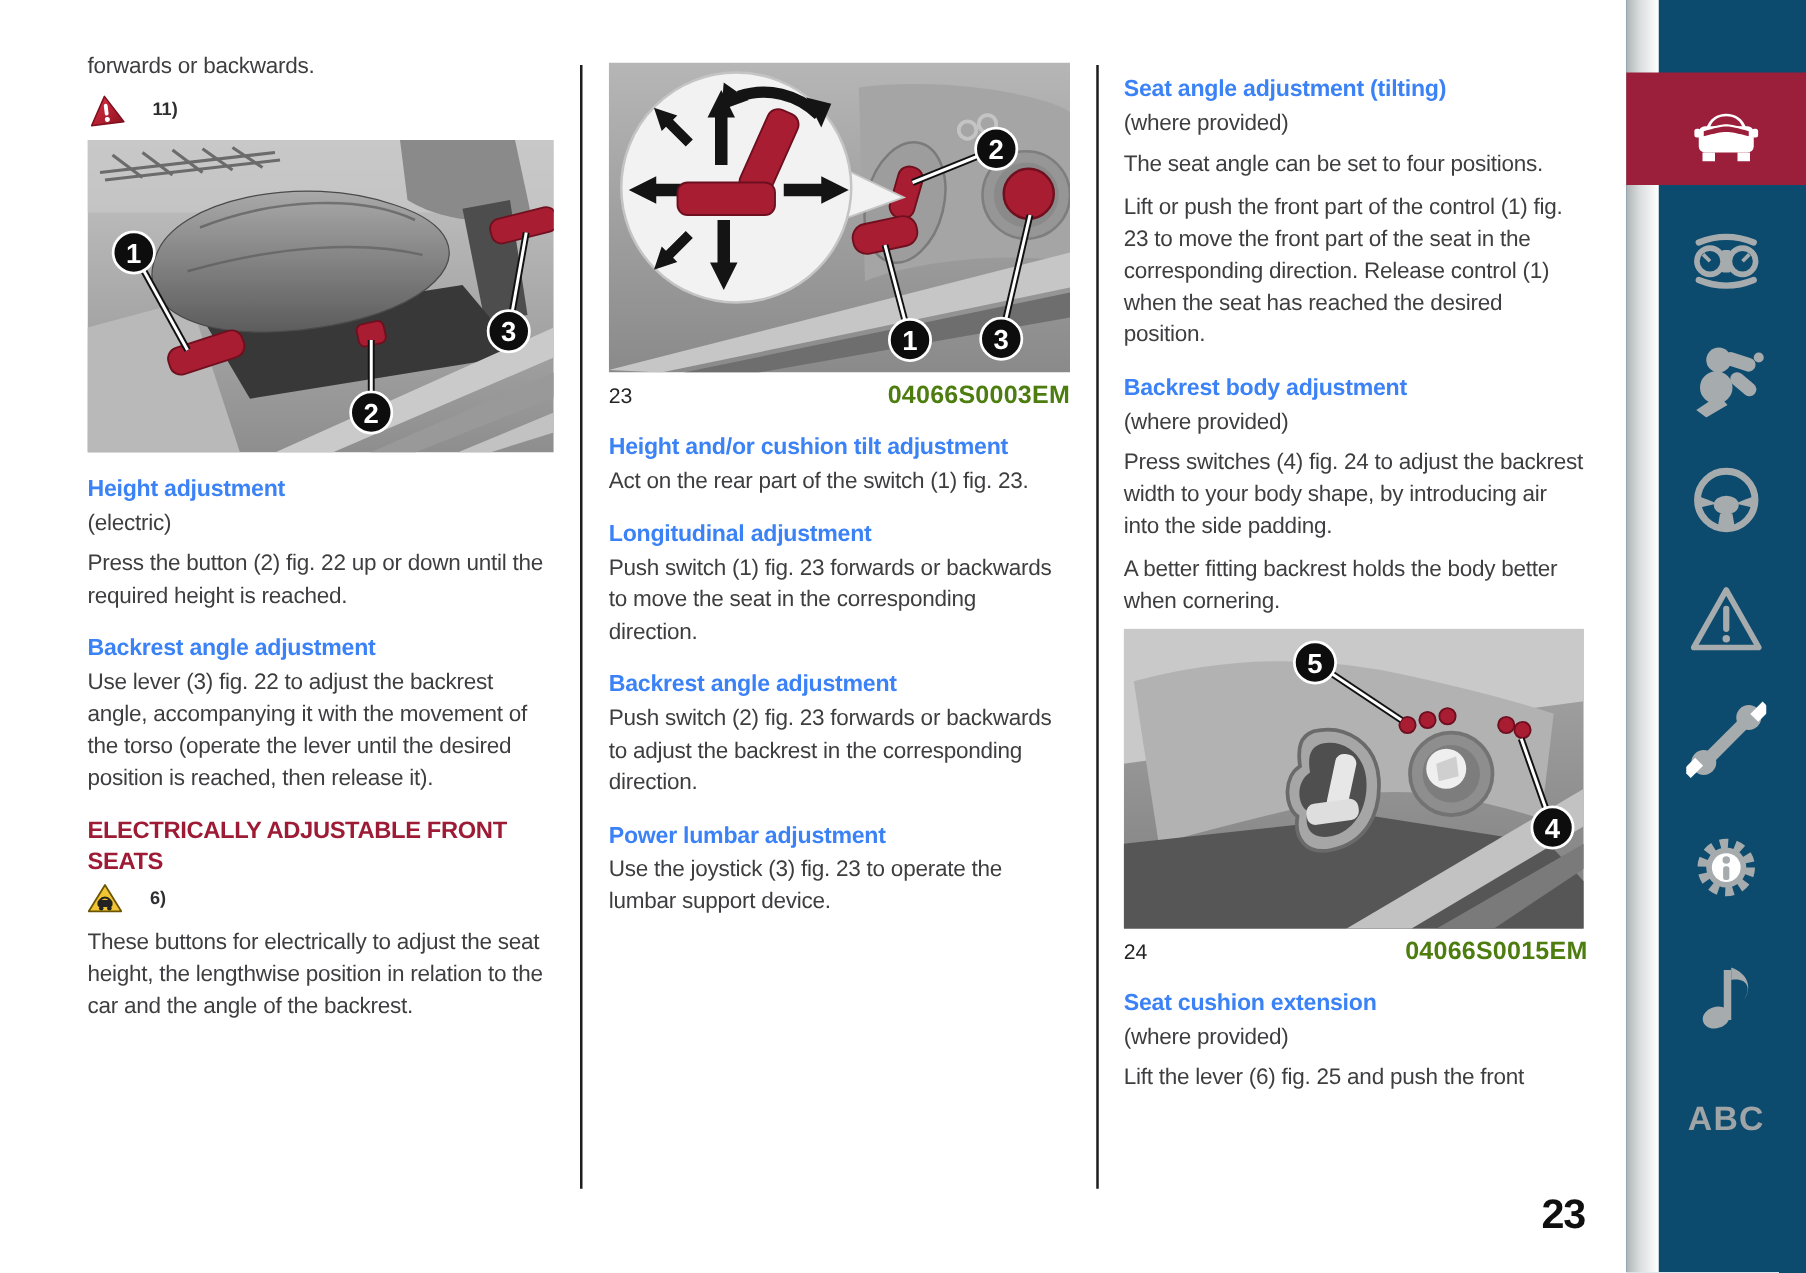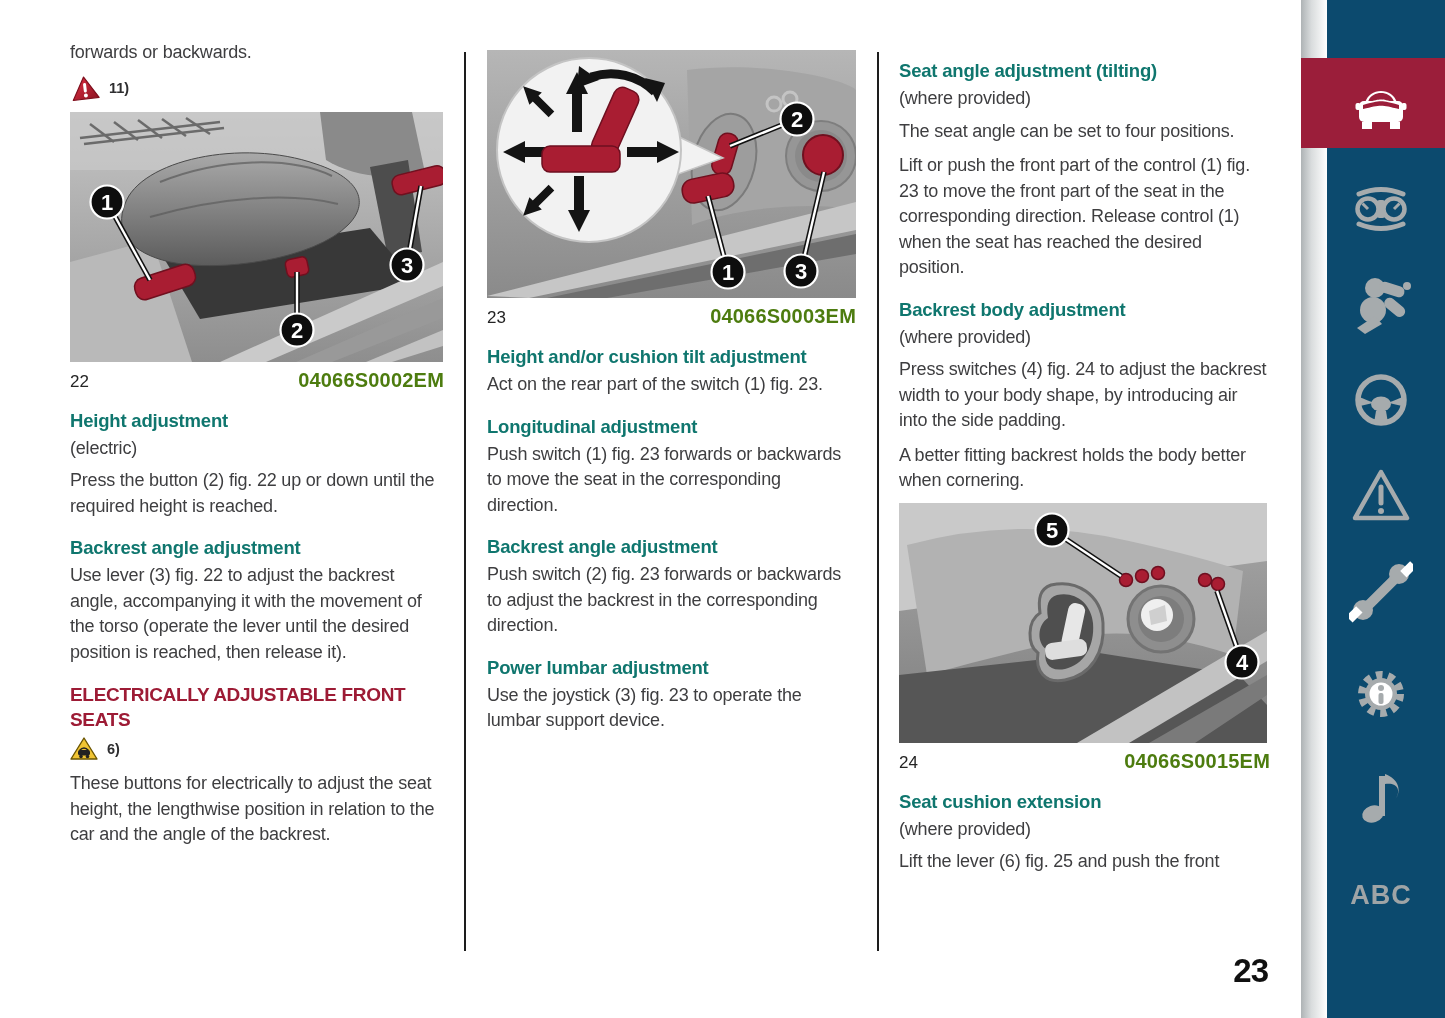--- a/index.html
+++ b/index.html
@@ -6,23 +6,23 @@
   .page{position:relative;width:1445px;height:1018px;background:#fff;overflow:hidden;
         font-family:"Liberation Sans",sans-serif;}
   .divider{position:absolute;top:52px;height:899px;width:1.5px;background:#1d1d1d;}
   .div-a{left:464px;} .div-b{left:877px;}
   .col{position:absolute;color:#3e3e40;}
   .c1{left:70px;top:40px;width:374px;}
   .c2{left:487px;top:50px;width:369px;}
   .c3{left:899px;top:42px;width:371px;}
   p.body{font-size:18px;line-height:25.5px;letter-spacing:-0.2px;margin:0 0 9px;color:#3e3e40;}
   p.sub{margin:0 0 7px;}
-  h3.hd{font-size:18.5px;line-height:24px;color:#0f766e;margin:17px 0 3px;letter-spacing:-0.2px;font-weight:bold;}
+  h3.hd{font-size:18.5px;line-height:24px;color:#3b82f6;margin:17px 0 3px;letter-spacing:-0.2px;font-weight:bold;}
   h2.hd2{font-size:19px;line-height:25px;color:#9d1b35;margin:17px 0 4px;font-weight:bold;letter-spacing:-0.3px;}
-  .warnrow{display:flex;align-items:center;gap:9px;margin:4px 0 10px;}
+  .warnrow{display:flex;align-items:center;gap:22px;margin:4px 0 10px;}
   .warnlabel{font-size:14.5px;font-weight:bold;color:#2e2e30;}
   figure{margin:0;}
   figure svg{display:block;}
   .figcap{display:flex;justify-content:space-between;align-items:baseline;margin:7px 0 2px;}
   .figcap .num{font-size:17px;color:#242424;}
   .figcap .code{font-size:20px;font-weight:bold;color:#4d7c0f;letter-spacing:0.2px;}
   .callout-num{font-weight:bold;font-size:22px;fill:#fff;text-anchor:middle;
                font-family:"Liberation Sans",sans-serif;}
   .pagenum{position:absolute;right:177px;top:952px;font-size:33px;font-weight:bold;color:#101010;letter-spacing:-1px;}
   .sidebar{position:absolute;right:0;top:0;width:144px;height:1018px;background:#0c4a6e;}
@@ -117,24 +117,20 @@
         </g>
         <g>
           <circle cx="227" cy="218" r="16.5" fill="#0d0d0d" stroke="#fff" stroke-width="2.2"></circle>
           <text class="callout-num" x="227" y="226">2</text>
         </g>
         <g>
           <circle cx="337" cy="153" r="16.5" fill="#0d0d0d" stroke="#fff" stroke-width="2.2"></circle>
           <text class="callout-num" x="337" y="161">3</text>
         </g>
       </svg>
-      <figcaption class="figcap">
-        <span class="num">22</span>
-        <span class="code">04066S0002EM</span>
-      </figcaption>
     </figure>
 
     <h3 class="hd">Height adjustment</h3>
     <p class="body sub">(electric)</p>
     <p class="body">Press the button (2) fig. 22 up or down until the required height is reached.</p>
 
     <h3 class="hd">Backrest angle adjustment</h3>
     <p class="body">Use lever (3) fig. 22 to adjust the backrest angle, accompanying it with the movement of the torso (operate the lever until the desired position is reached, then release it).</p>
 
     <h2 class="hd2">ELECTRICALLY ADJUSTABLE FRONT SEATS</h2>

